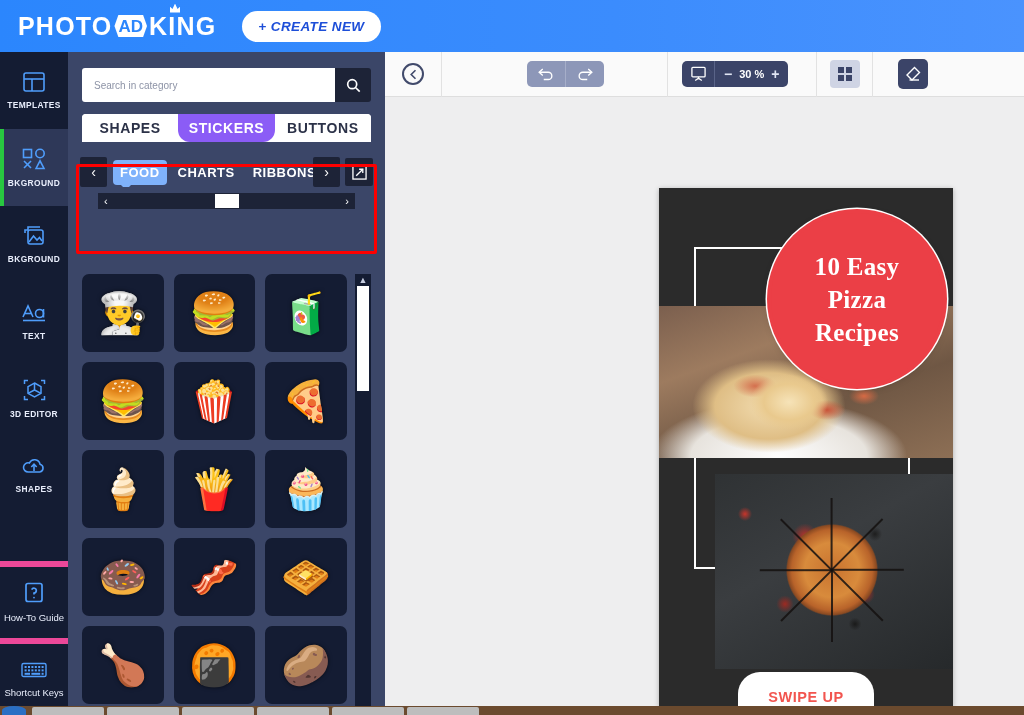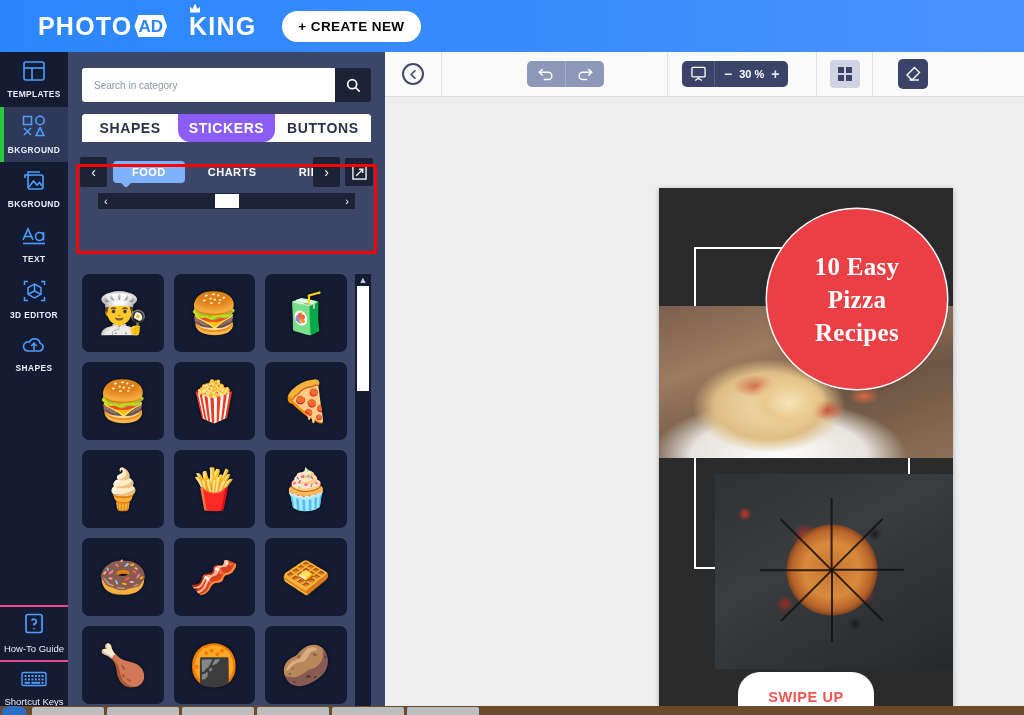--- a/index.html
+++ b/index.html
@@ -14,61 +14,60 @@
   
   .topbar {
     position: absolute; top: 0; left: 0; width: 1024px; height: 52px;
     background: linear-gradient(90deg,#2b86fd 0%, #3b8cfd 60%, #4a93fe 100%);
     display: flex; align-items: center; padding-left: 18px;
   }
   .logo { display: flex; align-items: center; gap: 0px; }
   .logo-text {
     color: #fff; font-weight: 800; font-size: 25px; letter-spacing: 1.2px;
     font-family: "Liberation Sans", sans-serif;
-    margin-left: 20px;
   }
   .logo-badge {
     display: inline-flex; align-items: center; justify-content: center;
     color: #2b86fd; background: #fff; font-weight: 800; font-size: 17px;
     padding: 1px 4px; margin: 0 2px; line-height: 1;
     clip-path: polygon(12% 0,88% 0,100% 50%,88% 100%,12% 100%,0 50%);
     height: 22px; min-width: 30px;
   }
   .logo-king { position: relative; display: inline-block; }
   .crown {
     position: absolute; left: 21px; top: -8px; width: 10px; height: 9px;
     background: #fff;
     clip-path: polygon(0 100%,0 35%,25% 60%,50% 0,75% 60%,100% 35%,100% 100%);
   }
   .create-new {
-    margin-left: 26px; background: #fff; color: #000000;
+    margin-left: 26px; background: #fff; color: #1d4ed8;
     border: none; border-radius: 18px; padding: 8px 16px;
     font-size: 13.5px; font-weight: 700; letter-spacing: .4px;
-    cursor: pointer; display: flex; align-items: center; gap: 5px;
+    cursor: pointer; display: flex; align-items: center; gap: 5px; font-style: italic;
   }
 
   
   .rail {
     position: absolute; top: 52px; left: 0; width: 68px; height: 663px;
     background: #141c33; display: flex; flex-direction: column;
   }
   .rail-item {
-    position: relative; height: 55px; display: flex; flex-direction: column;
+    position: relative; height: 77px; display: flex; flex-direction: column;
     align-items: center; justify-content: center; gap: 4px; cursor: pointer;
     color: #e9eefc;
   }
   .rail-item.active { background: #2e3858; }
   .rail-item.active::before {
     content:""; position: absolute; left: 0; top: 0; bottom: 0; width: 4px;
     background: #28c840;
   }
   .rail-label { font-size: 8.4px; font-weight: 700; letter-spacing: .4px; }
   .rail-ico { color: #4f9dfb; display: block; }
   .rail-spacer { flex: 1; }
-  .rail-bottom { border-top: 2px solid #ec4899; }
+  .rail-bottom { border-top: 6px solid #ec4899; }
   .rail-bottom .rail-label { font-size: 9.5px; font-weight: 400; letter-spacing: 0; }
 
   
   .panel {
     position: absolute; top: 52px; left: 68px; width: 317px; height: 663px;
     background: #3b4668;
   }
   .search-row { padding: 16px 14px 10px 14px; display: flex; }
   .search-input {
     flex: 1; height: 34px; border: none; outline: none;
@@ -104,22 +103,22 @@
   .nav-sq {
     width: 27px; height: 30px; background: #1d2337; color: #fff;
     display: flex; align-items: center; justify-content: center; cursor: pointer;
     font-size: 14px; border-radius: 2px; flex: none;
   }
   .cats {
     flex: 1; display: flex; align-items: center; gap: 4px; overflow: hidden;
     height: 30px; padding-left: 6px;
   }
   .chip {
-    font-size: 11px; font-weight: 700; color: #fff; letter-spacing: .5px;
-    padding: 5px 19px; white-space: nowrap; cursor: pointer;
+    font-size: 13px; font-weight: 700; color: #fff; letter-spacing: .5px;
+    padding: 5px 7px; white-space: nowrap; cursor: pointer;
   }
   .chip.active {
     background: #7fb2fb; border-radius: 4px; position: relative;
   }
   .chip.active::after {
     content:""; position:absolute; left: 8px; bottom:-5px; width:0;height:0;
     border-left: 5px solid transparent; border-right: 5px solid transparent;
     border-top: 5px solid #7fb2fb;
   }
   .expand-sq {

